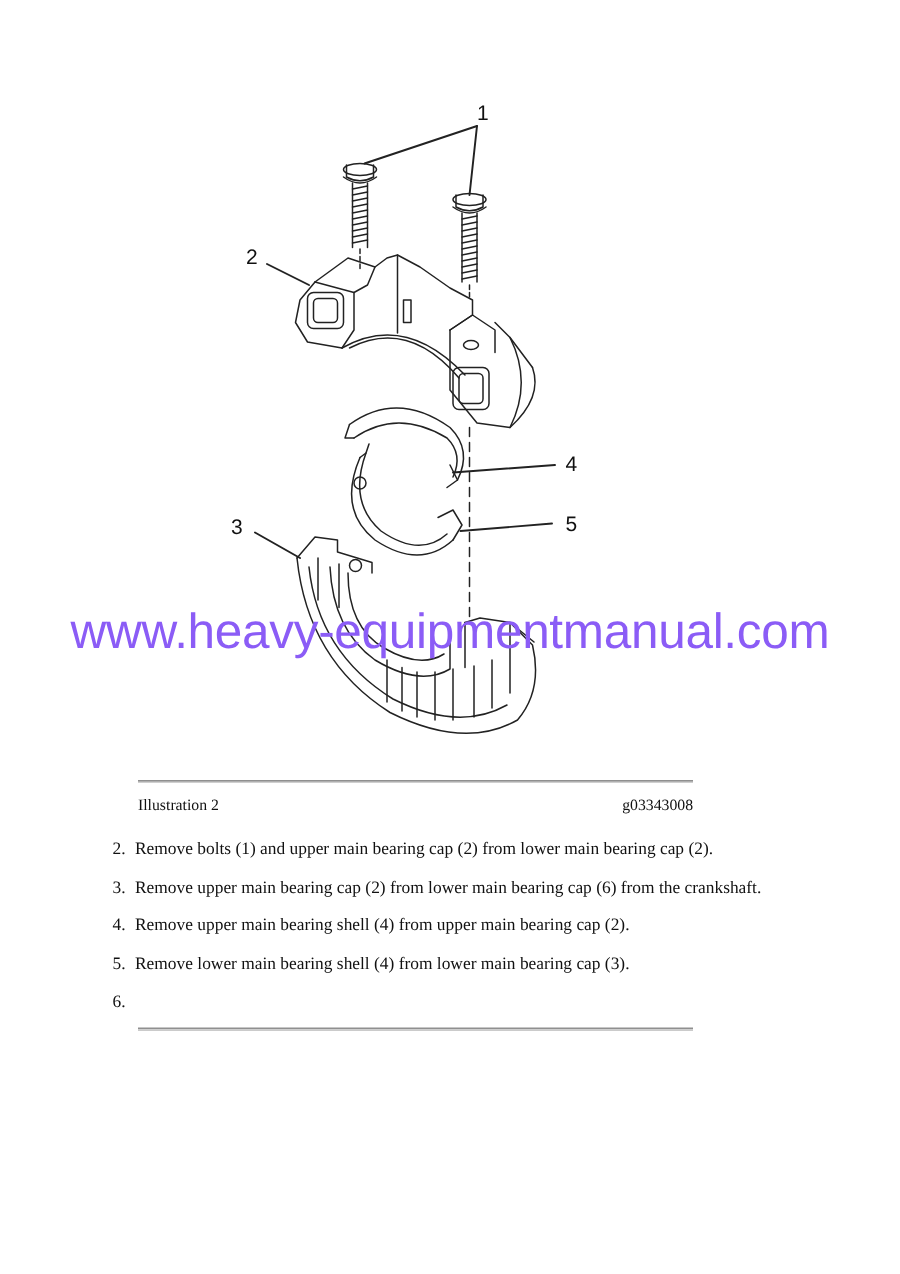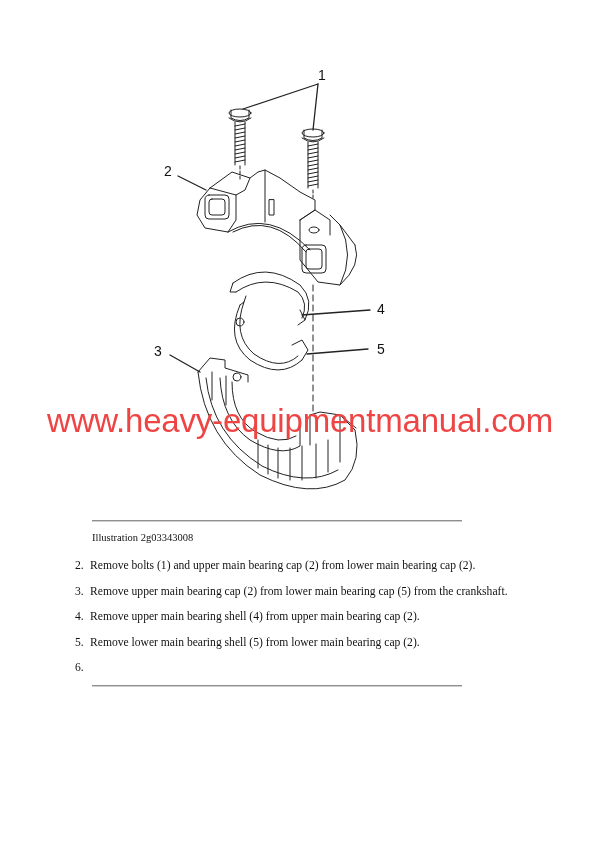--- a/index.html
+++ b/index.html
@@ -35,38 +35,39 @@
       line-height: 1;
     }
     .watermark {
       position: absolute;
       left: 0;
       top: 404px;
       width: 600px;
       text-align: center;
       font-family: "Liberation Sans", sans-serif;
       font-size: 33px;
-      color: #ef4444;
+      color: #8b5cf6;
       letter-spacing: -0.2px;
       line-height: 1;
       white-space: nowrap;
     }
     .rule {
       position: absolute;
       height: 1px;
       background: #8f8f8f;
       border-bottom: 1px solid #cfcfcf;
     }
     .caption-row {
       position: absolute;
       left: 92px;
       top: 533px;
       width: 370px;
       font-size: 10.5px;
       display: flex;
+      justify-content: space-between;
       line-height: 1;
     }
     .steps {
       position: absolute;
       left: 75px;
       top: 560px;
       width: 480px;
       margin: 0;
       padding: 0;
       list-style: none;
@@ -187,28 +188,28 @@
   <span>g03343008</span>
 </div>
 
 <ol class="steps">
   <li>
     <span class="step-num">2.</span>
     <span>Remove bolts (1) and upper main bearing cap (2) from lower main bearing cap (2).</span>
   </li>
   <li>
     <span class="step-num">3.</span>
-    <span>Remove upper main bearing cap (2) from lower main bearing cap (5) from the crankshaft.</span>
+    <span>Remove upper main bearing cap (2) from lower main bearing cap (6) from the crankshaft.</span>
   </li>
   <li>
     <span class="step-num">4.</span>
     <span>Remove upper main bearing shell (4) from upper main bearing cap (2).</span>
   </li>
   <li>
     <span class="step-num">5.</span>
-    <span>Remove lower main bearing shell (5) from lower main bearing cap (2).</span>
+    <span>Remove lower main bearing shell (4) from lower main bearing cap (3).</span>
   </li>
   <li>
     <span class="step-num">6.</span>
   </li>
 </ol>
 
 <div class="rule" style="left:92px; top:685px; width:370px;"></div>
 
 </body></html>

